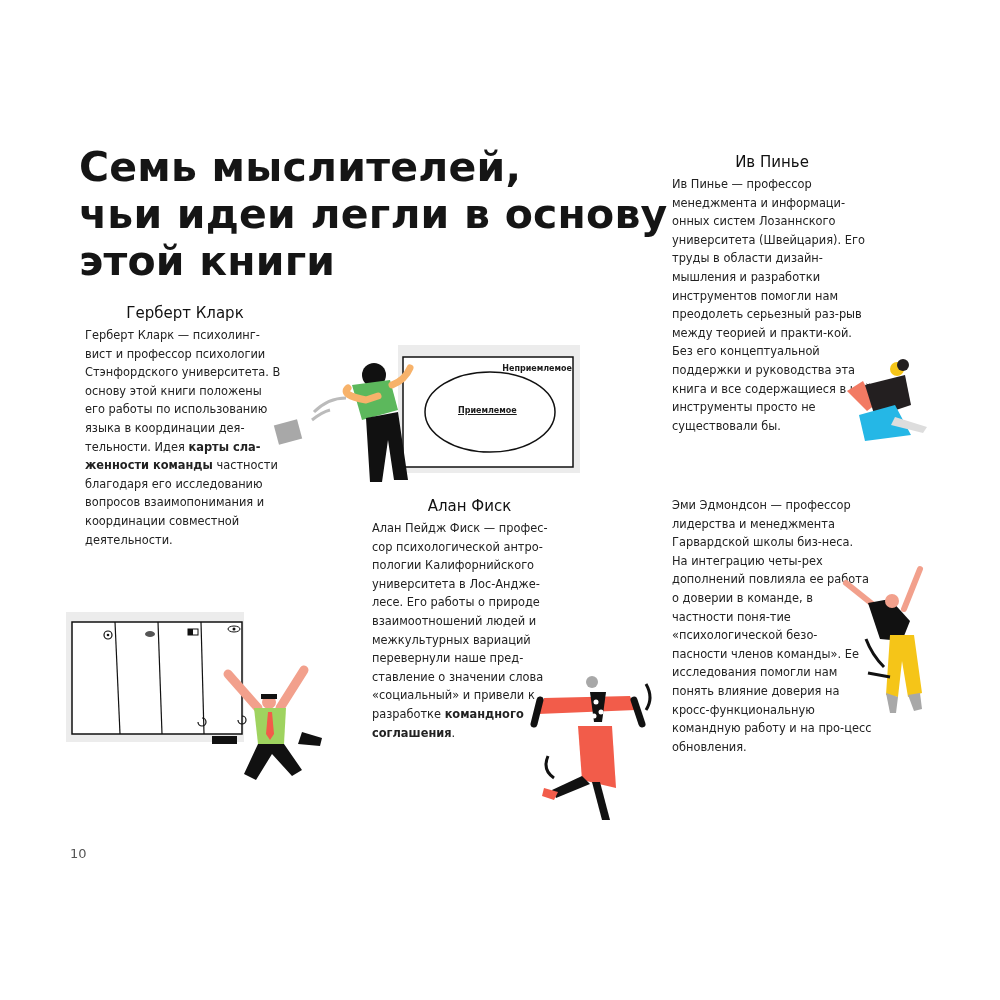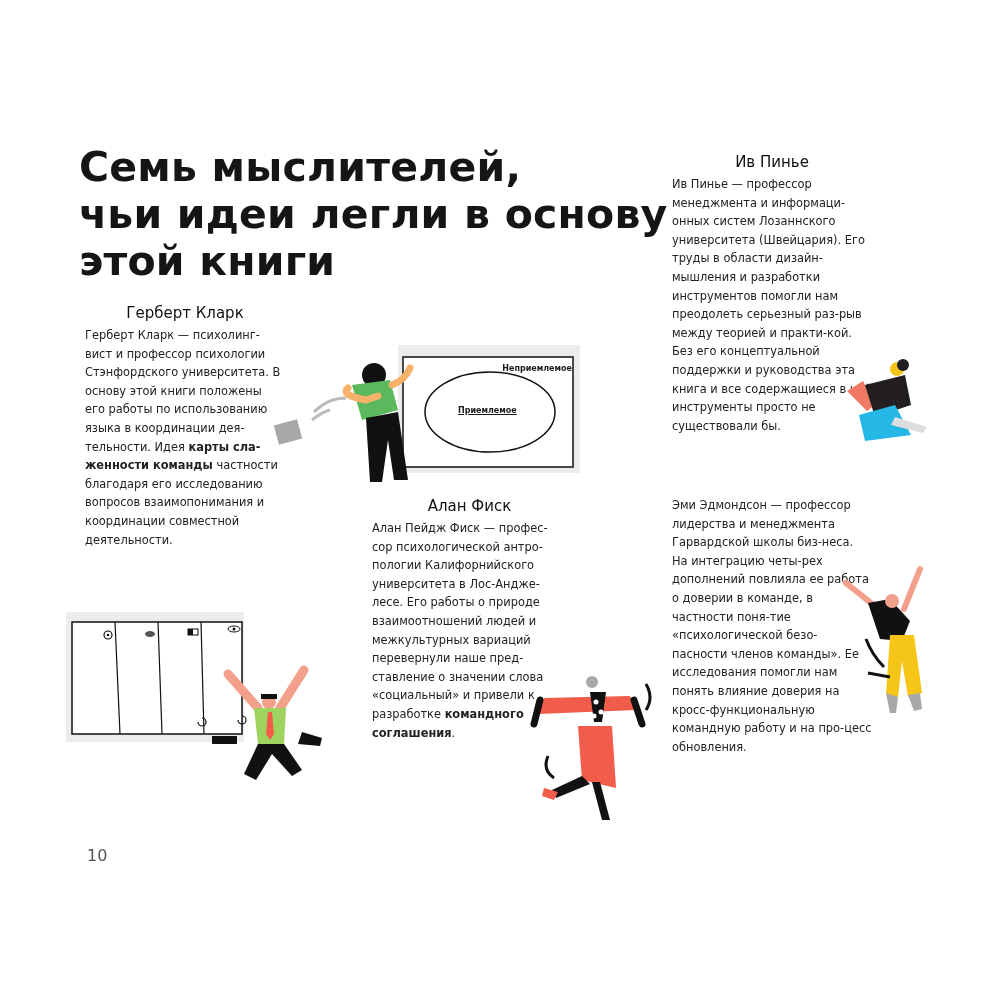--- a/index.html
+++ b/index.html
@@ -3,21 +3,21 @@
 <meta charset="utf-8">
 <style>
   html, body { margin:0; padding:0; background:#ffffff; }
   body { width:1000px; height:1000px; position:relative; overflow:hidden; font-family:"DejaVu Sans", sans-serif; color:#1a1a1a; }
   .title { position:absolute; left:73px; top:138px; font-size:41px; font-weight:600; line-height:47px; letter-spacing:0.2px; margin:6px; color:#151515; }
   .title span { display:block; }
   .bio { position:absolute; width:210px; }
   .bio h3 { font-size:15px; font-weight:500; margin:0 0 3px 0; line-height:20px; color:#111;text-align:center; }
   .bio p { font-size:11.4px; line-height:18.6px; margin:0; color:#222; }
   .bio p b { font-weight:bold; }
-  .page-num { position:absolute; left:87px; top:846px; font-size:16px; color:#555; }
+  .page-num { position:absolute; left:70px; top:846px; font-size:13px; color:#555; }
   .illus { position:absolute;text-align:right; }
 </style>
 </head>
 <body>
 
 <h1 class="title">
   <span>Семь мыслителей,</span>
   <span>чьи идеи легли в основу</span>
   <span>этой книги</span>
 </h1>

